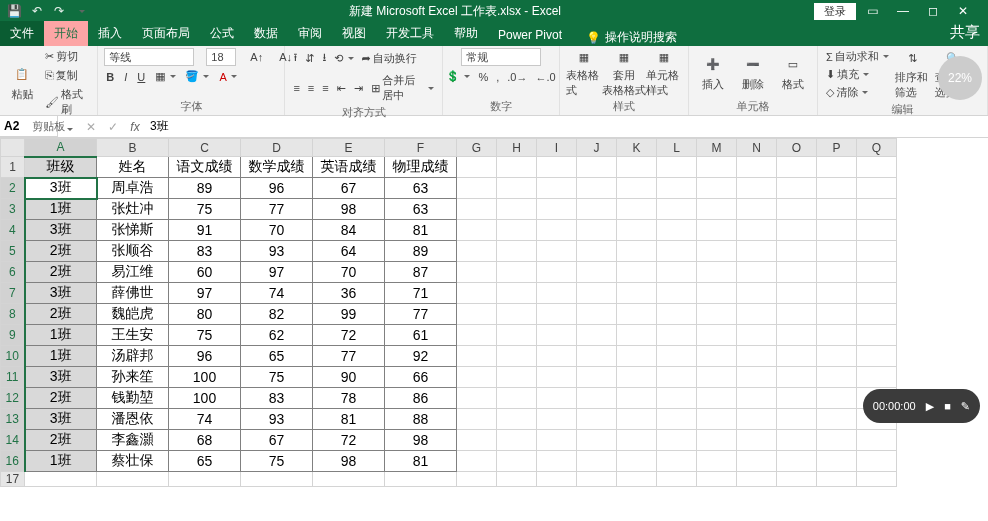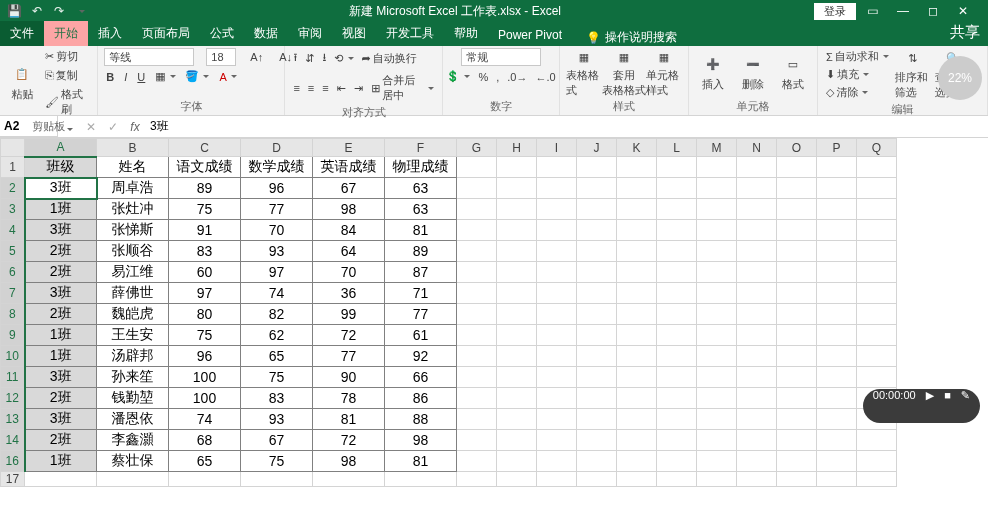--- a/index.html
+++ b/index.html
@@ -52,21 +52,21 @@
 .corner { background: #e6e6e6; width: 24px; cursor: pointer; }
 .data-col { width: 72px; }
 .empty-col { width: 40px; }
 .data td { height: 21px; text-align: center; font-size: 14px; font-family: "SimSun","等线",sans-serif; }
 .data .sel-col { background: #d9d9d9; margin-left: 31px; }
 .cursor-cell { outline: 2px solid #217346; outline-offset: -1px; background: #fff !important; }
 .data td.bordered { border: 1px solid #808080; }
 .small-row td { height: 9px; }
 
 
-.rec { position: absolute; right: 8px; bottom: 98px; background: #3b3b3b; border-radius: 20px; height: 34px; display: flex; align-items: flex-start; padding: 0 10px; gap: 10px; color: #fff; font-size: 11px; }
+.rec { position: absolute; right: 8px; bottom: 98px; background: #3b3b3b; border-radius: 20px; height: 34px; display: flex; align-items: center; padding: 0 10px; gap: 10px; color: #fff; font-size: 11px; }
 .rec .rb { cursor: pointer; }
 </style>
 </head>
 <body>
 
 <div class="titlebar">
   <div class="qat">
     <span>💾</span>
     <span>↶</span>
     <span>↷</span>

